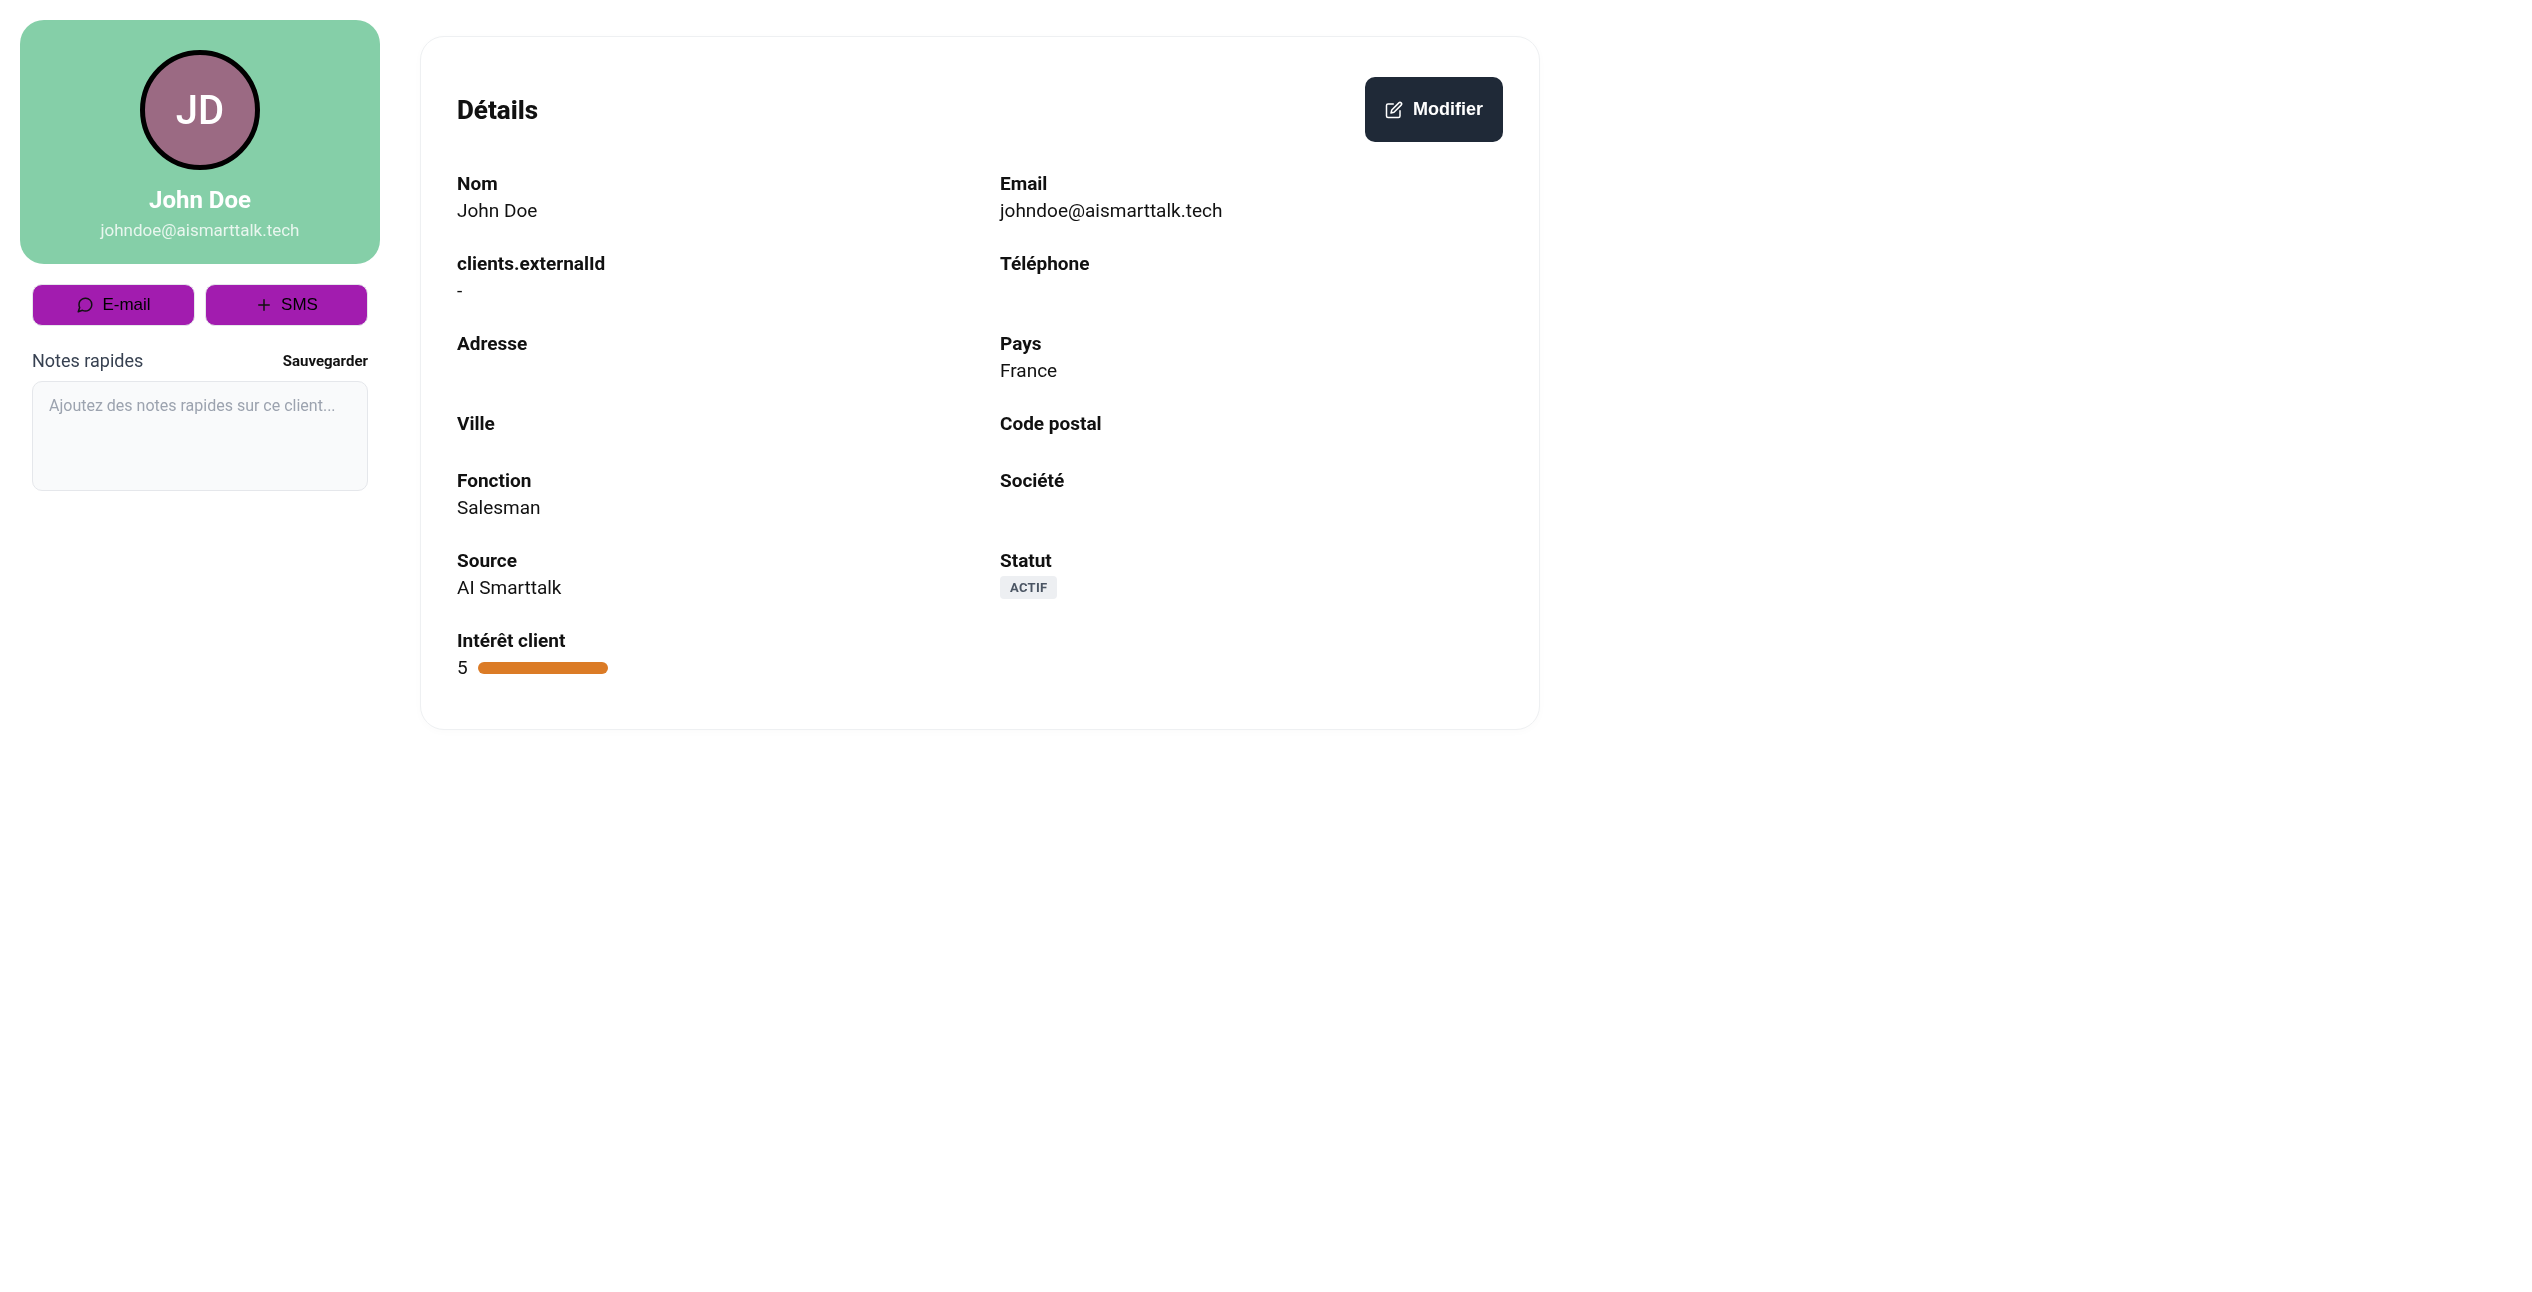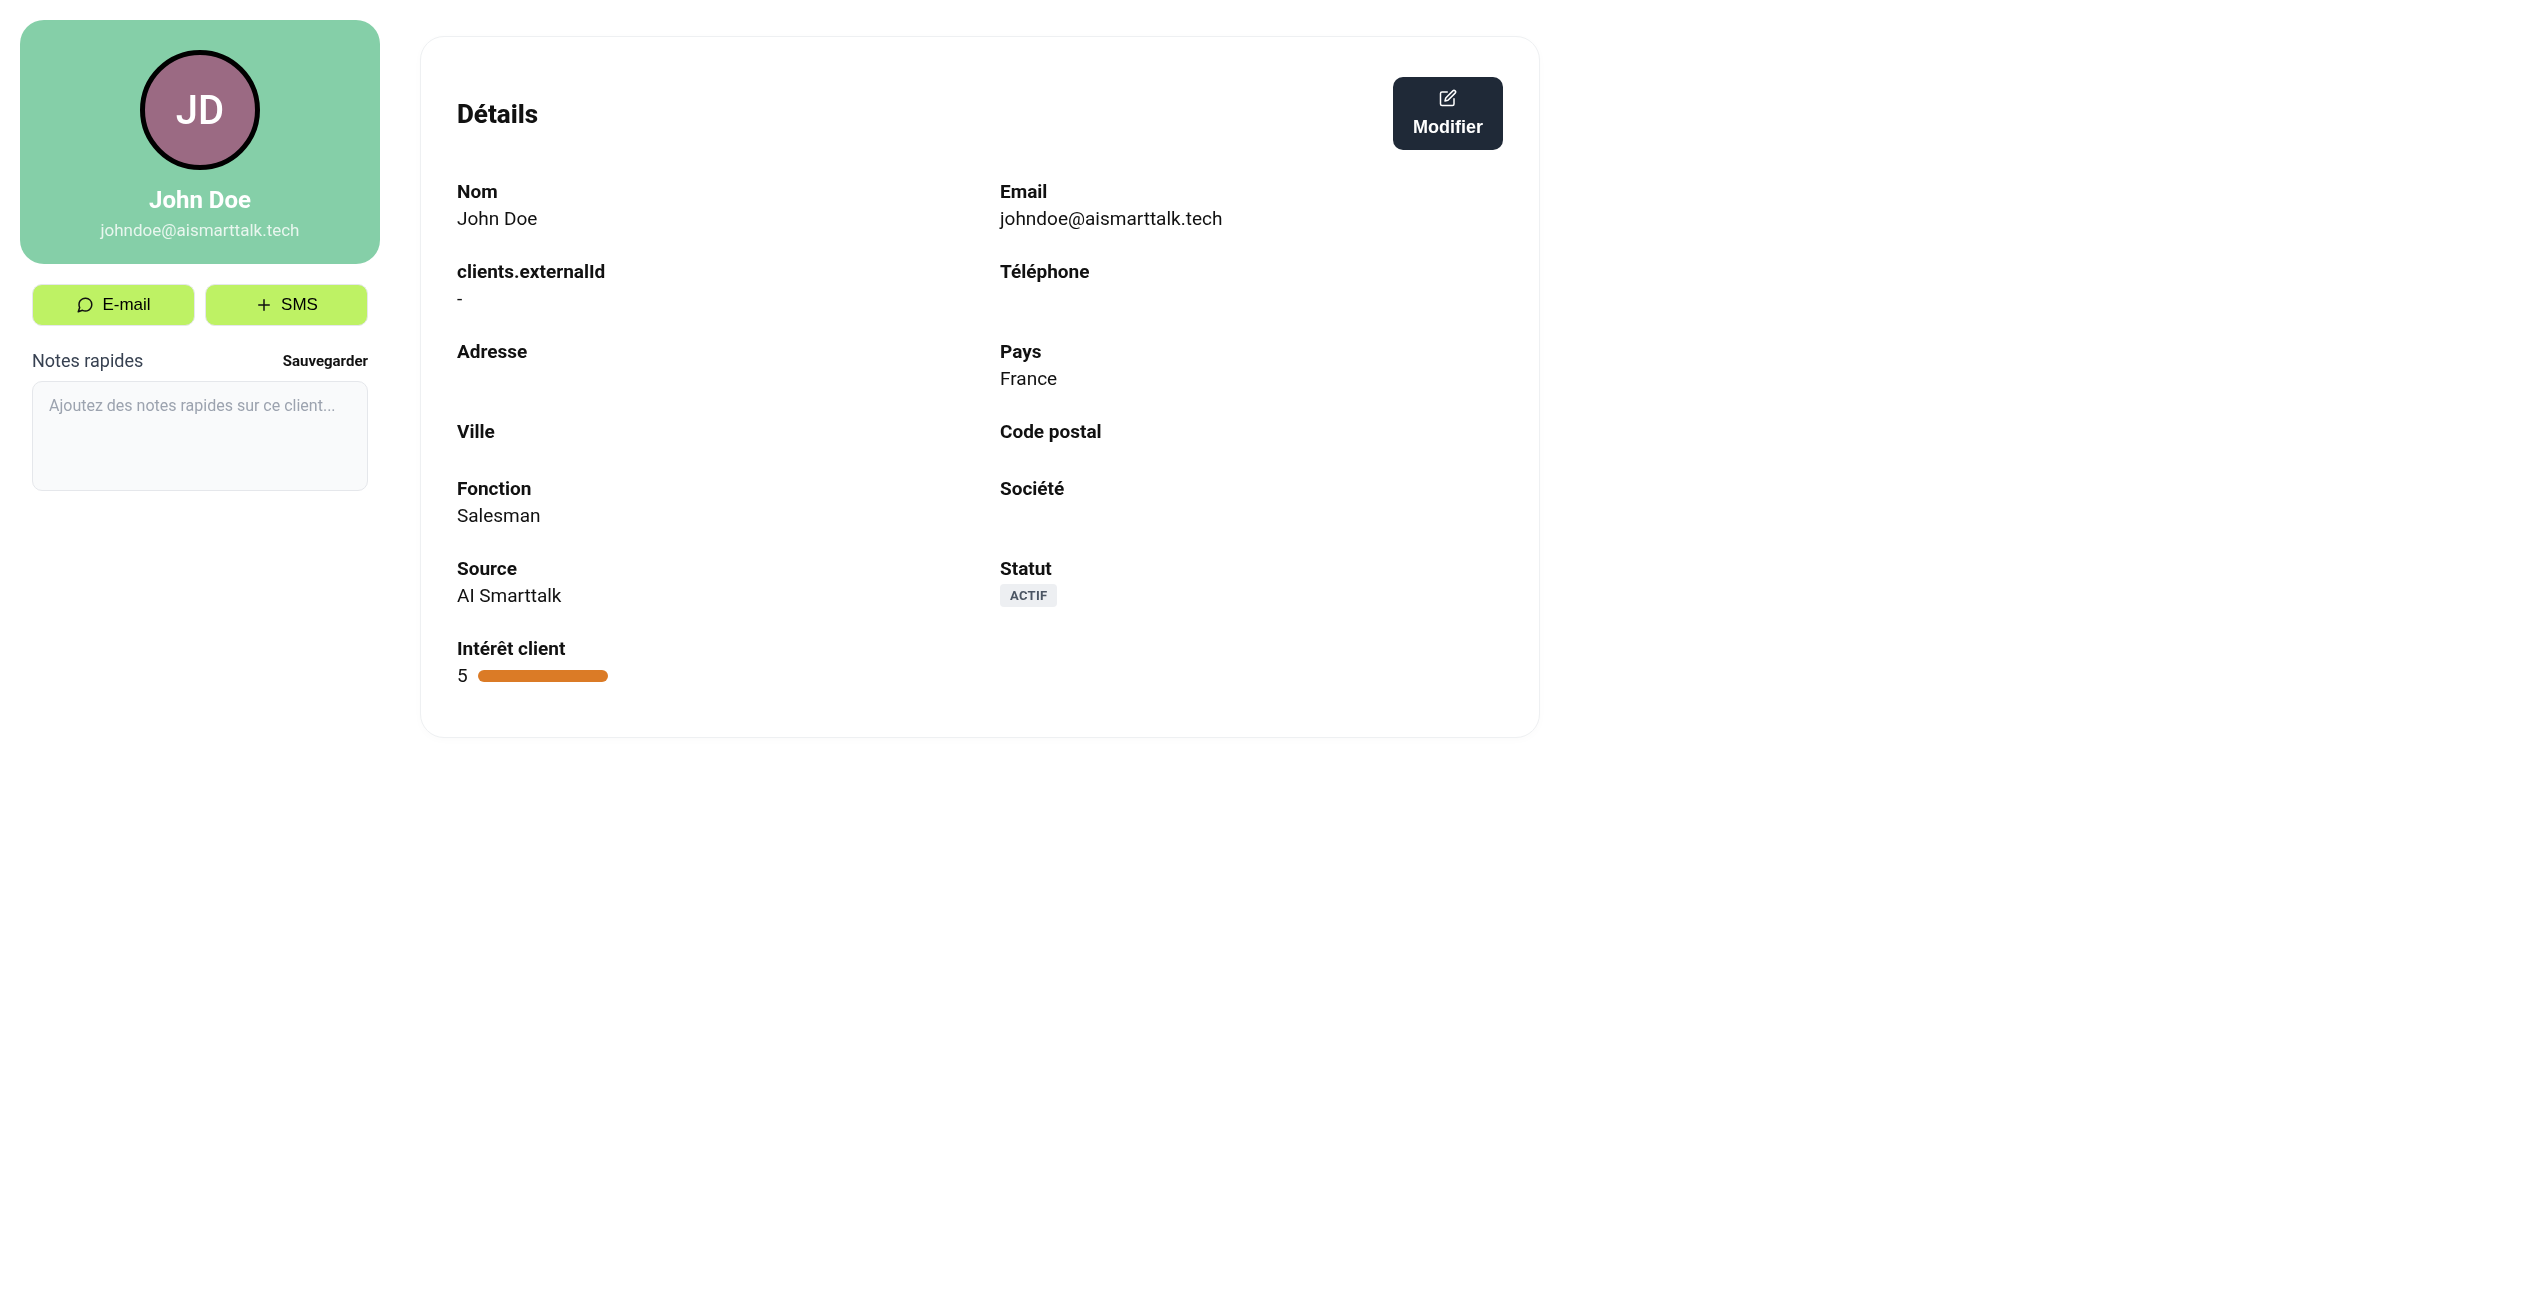--- a/index.html
+++ b/index.html
@@ -33,21 +33,21 @@
       display: flex; align-items: center; justify-content: center;
       font-size: 40px; font-weight: 500; color: #fff;
     }
     .profile-name { color: #fff; font-size: 24px; font-weight: 700; margin-bottom: 6px; }
     .profile-email { color: #e8f6ee; font-size: 17px; font-weight: 400; }
     .action-row {
       display: flex; gap: 10px; margin-top: 20px; padding: 0 12px;
     }
     .action-btn {
       flex: 1;
-      background: #bef264;
+      background: #a21caf;
       border: 1px solid #e5e7eb;
       border-radius: 10px;
       padding: 10px 6px;
       display: flex; align-items: center; justify-content: center; gap: 8px;
       font-size: 17px; font-weight: 500;
       cursor: pointer;
     }
     .action-btn svg { width: 18px; height: 18px; }
     .notes-row {
       display: flex; align-items: center; justify-content: space-between;
@@ -92,23 +92,23 @@
       box-shadow: 0 2px 8px rgba(0,0,0,0.02);
     }
     .panel-header {
       display: flex; align-items: center; justify-content: space-between;
       margin-bottom: 30px;
     }
     .panel-title { font-size: 26px; font-weight: 800; }
     .edit-btn {
       background: #1f2937; color: #fff;
       border: none; border-radius: 10px;
-      padding: 12px 20px; font-size: 18px; font-weight: 600;
+      padding: 22px 20px; font-size: 18px; font-weight: 600;
       cursor: pointer;
-      display: inline-flex; align-items: center; gap: 10px; flex-direction: column;
+      display: inline-flex; align-items: center; gap: 10px;
     }
     .edit-btn svg { width: 18px; height: 18px; }
     .grid {
       display: grid;
       grid-template-columns: 1fr 1fr;
       column-gap: 40px;
       row-gap: 30px;
     }
     .field-label { font-weight: 700; font-size: 19px; margin-bottom: 4px; }
     .field-value { font-size: 19px; color: #111; }

